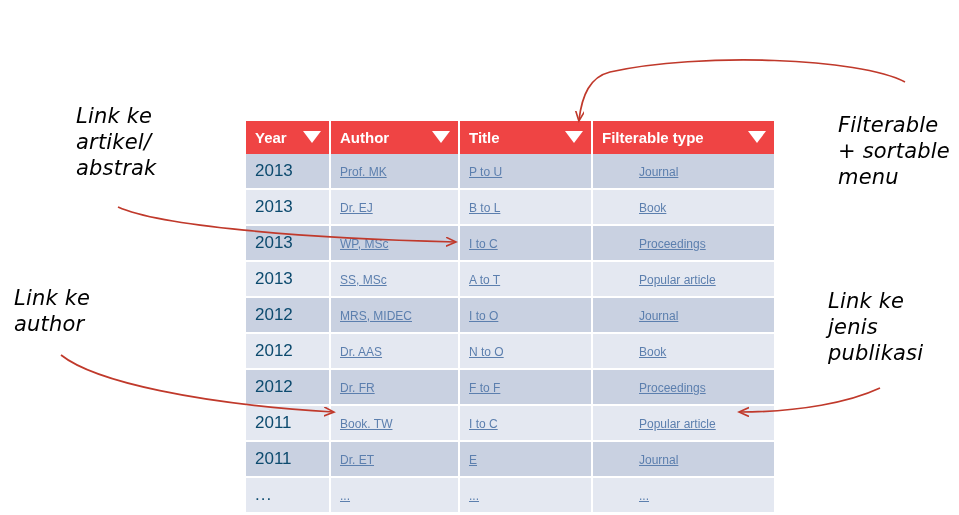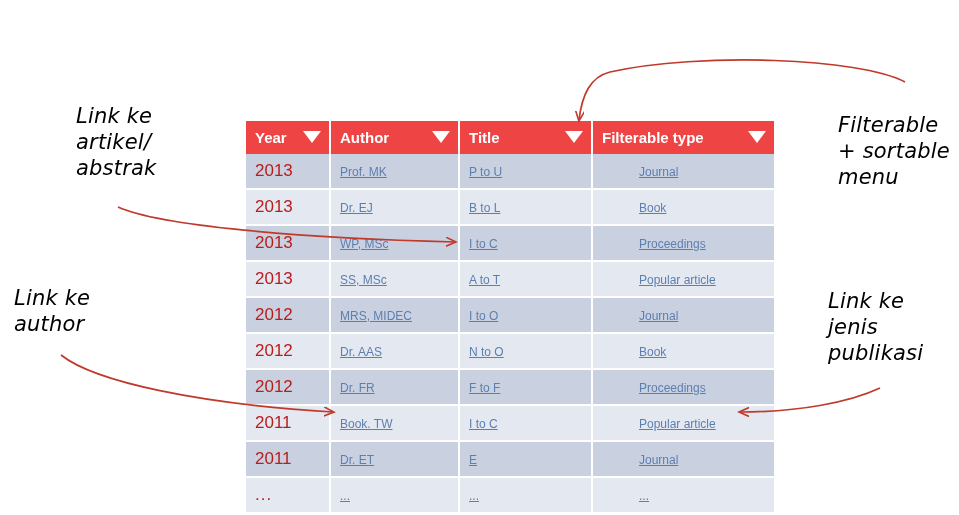--- a/index.html
+++ b/index.html
@@ -100,21 +100,21 @@
     border-right: 2px solid #ffffff;
     border-bottom: 2px solid #ffffff;
     white-space: nowrap;
     overflow: hidden;
   }
   tbody td:last-child { border-right: none; padding-left: 46px; }
   tbody tr.odd  td { background: #c9d1e1; }
   tbody tr.even td { background: #e4e8f1; }
 
   td.year-cell {
-    color: #b91c1c;
+    color: #0c4a6e;
     font-size: 17px;
   }
   td.link-cell a,
   td.link-cell span.celllink {
     color: #5c7fae;
     text-decoration: underline;
     font-size: 12px;
     cursor: pointer;
   }
   .ellipsis-cell {

